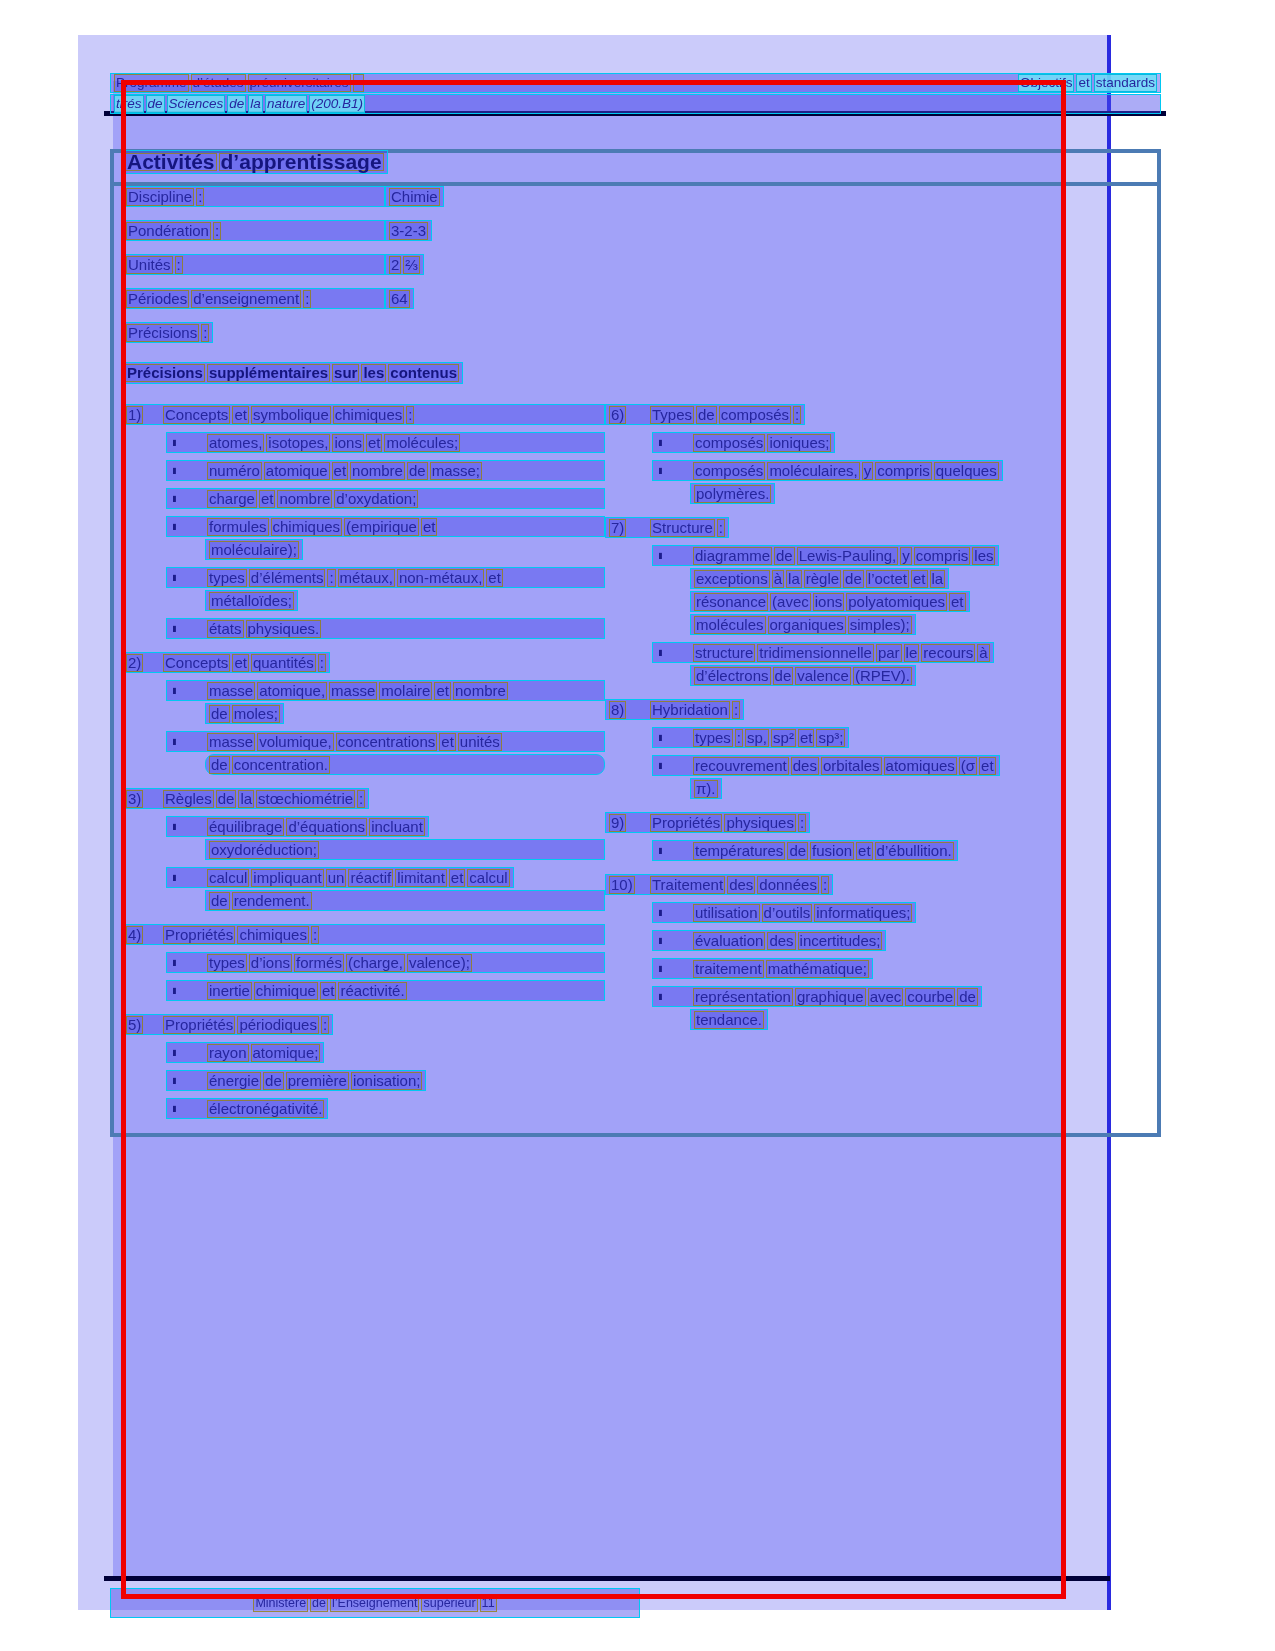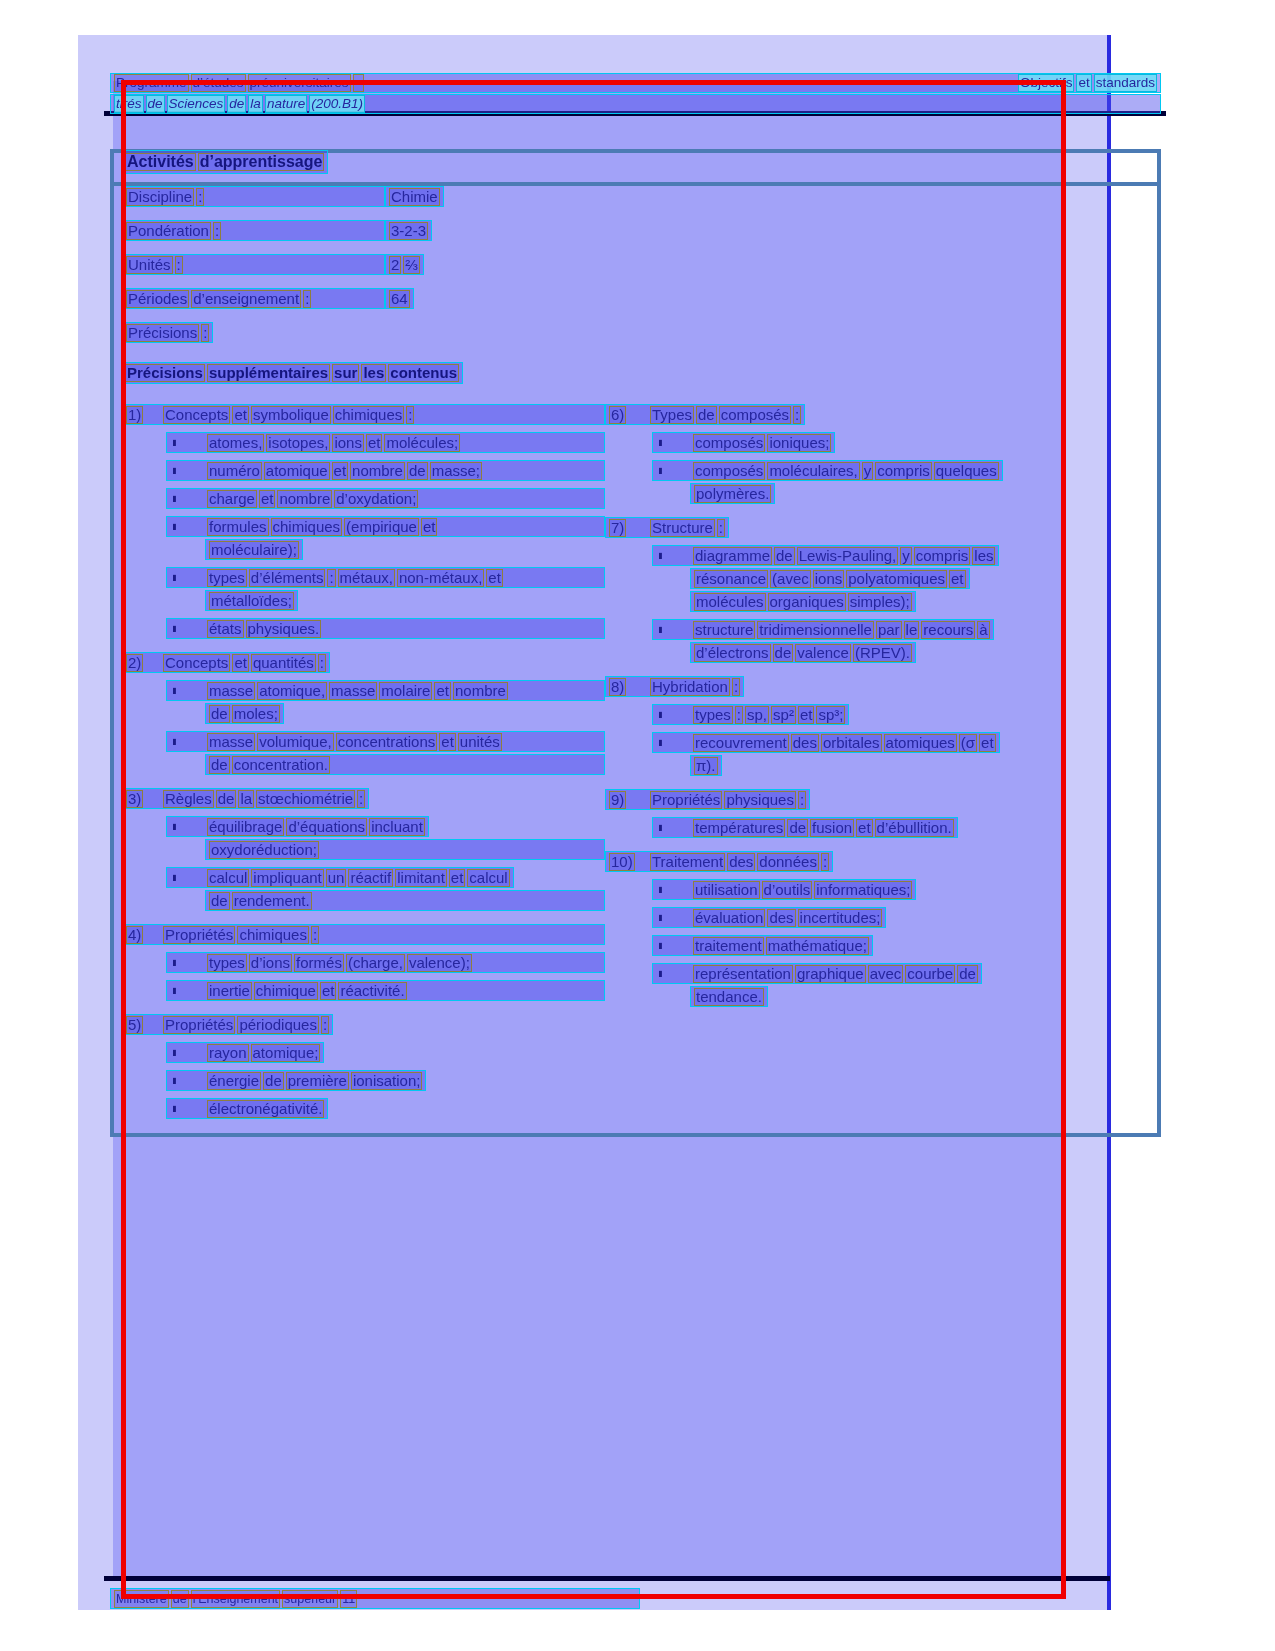--- a/index.html
+++ b/index.html
@@ -22,21 +22,21 @@
      padding:0 1px;margin:0 1px;line-height:16px;}
   .bold{font-weight:bold;color:#15157e;}
   .it{font-style:italic;}
   
   .hbar{position:absolute;left:110px;z-index:5;}
   .hbar .lb{width:1051px;display:inline-flex;justify-content:space-between;height:20px;font-size:13.5px;gap:32px;}
   .hbar1{top:73px;}
   .hbar2{top:94px;}
   .cy .w{background:rgba(110,225,248,.85);border-color:#09b8dd;}
   
-  .doc-title{position:absolute;left:121px;top:150px;z-index:5;font-size:16px;}
+  .doc-title{position:absolute;left:121px;top:150px;z-index:5;font-size:21px;}
   .doc-title .lb{height:24px;}
   .subhead{position:absolute;left:121px;top:362px;z-index:5;}
   .subhead .lb{height:22px;}
   
   #fields{position:absolute;left:122px;top:186px;z-index:5;}
   .frow{display:flex;margin-bottom:13px;}
   .flabel{width:263px;}
   .flabel.auto{width:auto;}
   
   .col{position:absolute;top:404px;z-index:5;}
@@ -49,21 +49,21 @@
   .brow{margin-top:7px;padding-left:44px;}
   .crow{margin-top:2px;padding-left:83px;}
   #col-right .brow{padding-left:47px;}
   #col-right .crow{padding-left:85px;}
   .numslot{display:inline-block;width:37px;}
   #col-right .numslot{width:41px;}
   .mk{display:inline-block;width:11px;font-size:8px;text-align:center;color:#1c1c8c;}
   .mkgap{display:inline-block;width:26px;}
   
   .fbar{position:absolute;left:110px;top:1588px;z-index:5;font-size:12.5px;}
-  .fbar .lb{width:530px;display:inline-flex;justify-content:flex-start;height:21px;}
+  .fbar .lb{width:530px;display:inline-flex;justify-content:center;height:30px;}
 </style>
 </head>
 <body>
 
 <div class="canvas">
   <div class="page"></div>
   <div class="page-edge"></div>
   <div class="overlay"></div>
   <div class="rule rule-top"></div>
   <div class="rule rule-bottom"></div>
@@ -227,21 +227,21 @@
           </span>
         </div>
         <div class="row brow">
           <span class="lb" style="width: 900px;">
             <span class="mk">▮</span>
             <span class="mkgap"></span>
             <span class="wf"><span class="w">masse</span><span class="w">volumique,</span><span class="w">concentrations</span><span class="w">et</span><span class="w">unités</span></span>
           </span>
         </div>
         <div class="row crow">
-          <span class="lb" style="width: 861px;">
+          <span class="lb" style="width: 861px; border-radius: 9px;">
             <span class="wf"><span class="w">de</span><span class="w">concentration.</span></span>
           </span>
         </div>
       </div>
       <div class="sec">
         <div class="row trow">
           <span class="lb">
             <span class="numslot"><span class="w">3)</span></span>
             <span class="wf"><span class="w">Règles</span><span class="w">de</span><span class="w">la</span><span class="w">stœchiométrie</span><span class="w">:</span></span>
           </span>
@@ -356,20 +356,25 @@
           <span class="lb">
             <span class="numslot"><span class="w">7)</span></span>
             <span class="wf"><span class="w">Structure</span><span class="w">:</span></span>
           </span>
         </div>
         <div class="row brow">
           <span class="lb">
             <span class="mk">▮</span>
             <span class="mkgap"></span>
             <span class="wf"><span class="w">diagramme</span><span class="w">de</span><span class="w">Lewis-Pauling,</span><span class="w">y</span><span class="w">compris</span><span class="w">les</span></span>
+          </span>
+        </div>
+        <div class="row crow">
+          <span class="lb">
+            <span class="wf"><span class="w">exceptions</span><span class="w">à</span><span class="w">la</span><span class="w">règle</span><span class="w">de</span><span class="w">l’octet</span><span class="w">et</span><span class="w">la</span></span>
           </span>
         </div>
         <div class="row crow">
           <span class="lb">
             <span class="wf"><span class="w">résonance</span><span class="w">(avec</span><span class="w">ions</span><span class="w">polyatomiques</span><span class="w">et</span></span>
           </span>
         </div>
         <div class="row crow">
           <span class="lb">
             <span class="wf"><span class="w">molécules</span><span class="w">organiques</span><span class="w">simples);</span></span>

